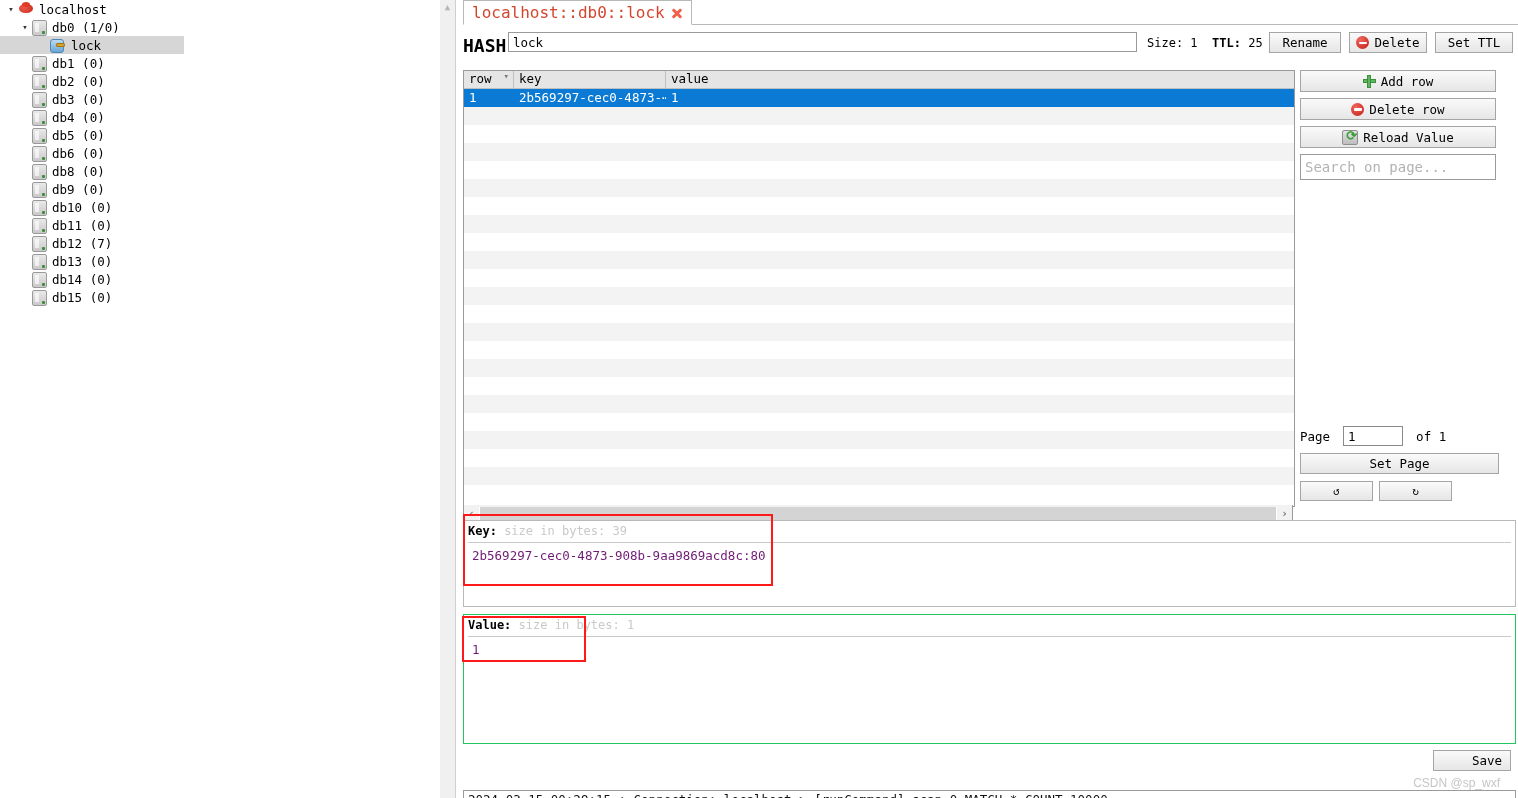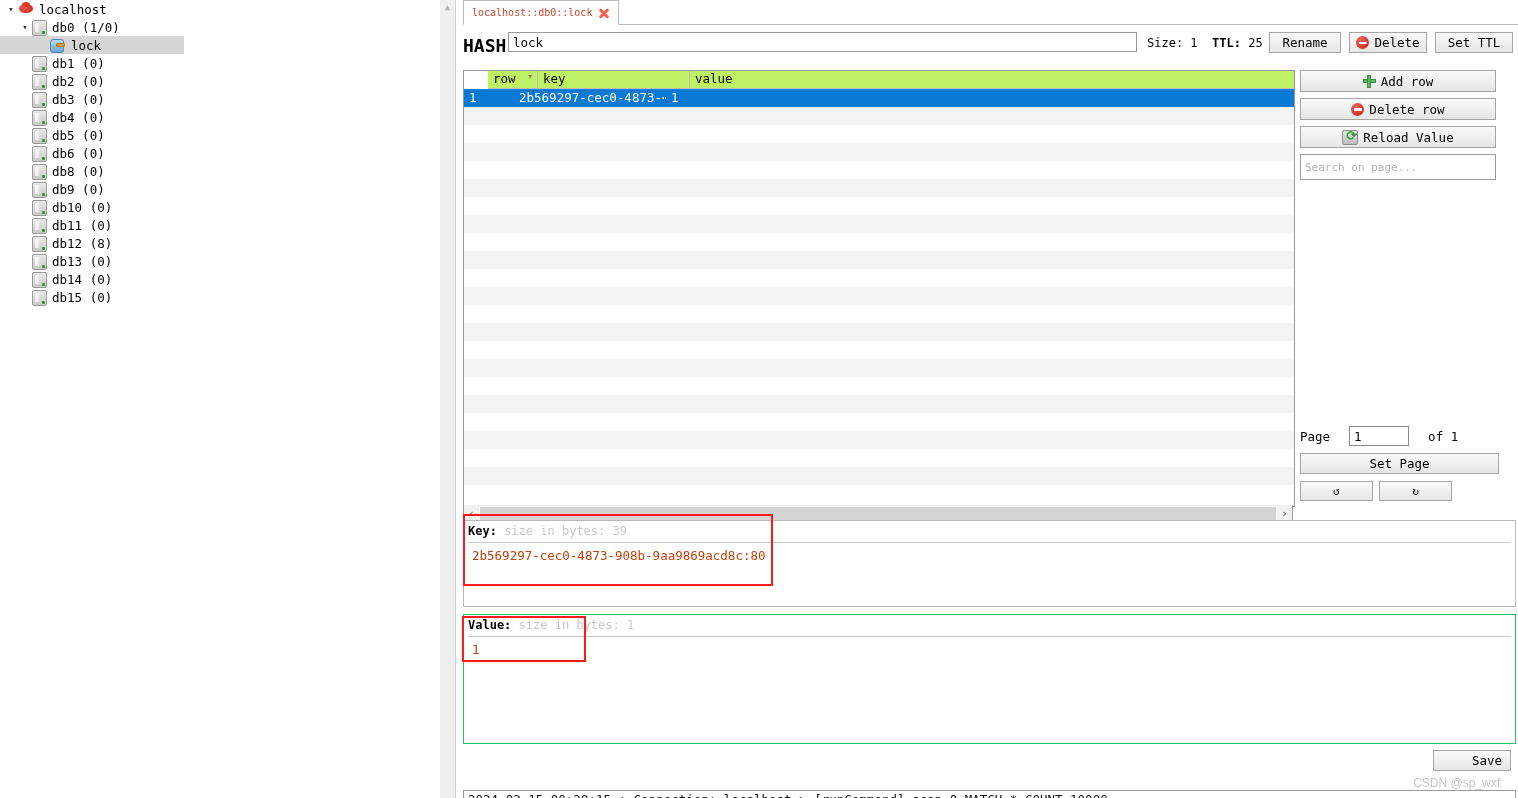--- a/index.html
+++ b/index.html
@@ -40,21 +40,21 @@
   
   .main{position:absolute;left:440px;top:0;width:1078px;height:798px;background:#fff;}
   .vscroll{position:absolute;left:0;top:0;width:15px;height:798px;background:#f0f0f0;border-right:1px solid #cfcfcf;}
   .vscroll .up{position:absolute;top:2px;left:2px;width:11px;height:11px;color:#b5b5b5;font-size:9px;text-align:center;line-height:11px;}
   .panel{position:absolute;left:15px;top:0;width:1063px;height:798px;}
 
   
   .tabbar{position:absolute;left:8px;top:0;right:0;height:24px;border-bottom:1px solid #b8b8b8;}
   .tab{position:absolute;left:0;top:0;height:23px;padding:0 8px;display:flex;align-items:center;gap:6px;
     background:#fff;border:1px solid #b8b8b8;border-bottom:1px solid #fff;}
-  .tab-title{color:#d5442f;font-size:10px;}
+  .tab-title{color:#d5442f;font-size:16px;}
   .tab-close{width:12px;height:12px;position:relative;}
   .tab-close::before,.tab-close::after{content:"";position:absolute;left:0;top:5px;width:12px;height:3px;
     background:#f0614a;border-radius:1px;}
   .tab-close::before{transform:rotate(45deg);} .tab-close::after{transform:rotate(-45deg);}
 
   
   .hashrow{position:absolute;left:8px;top:32px;right:2px;height:22px;}
   .hash-label{position:absolute;left:0;top:3px;font-weight:bold;font-size:18px;}
   .hash-input{position:absolute;left:45px;top:0;width:629px;height:20px;border:1px solid #9a9a9a;background:#fff;
     font-family:inherit;font-size:12.5px;padding:0 4px;box-sizing:border-box;line-height:19px;}
@@ -71,21 +71,21 @@
   .i-minus::after{content:"";position:absolute;left:2.5px;top:5.5px;width:8px;height:2.5px;background:#fff;border-radius:1px;}
   .i-plus{width:13px;height:13px;position:relative;flex:none;}
   .i-plus::before{content:"";position:absolute;left:0;top:4.5px;width:13px;height:4px;background:#5cb85c;border:1px solid #3c8f3c;box-sizing:border-box;}
   .i-plus::after{content:"";position:absolute;left:4.5px;top:0;width:4px;height:13px;background:#5cb85c;border:1px solid #3c8f3c;box-sizing:border-box;}
   .i-reload{width:14px;height:13px;position:relative;flex:none;background:linear-gradient(180deg,#e3e3e3,#bdbdbd);
     border:1px solid #8f8f8f;border-radius:2px;}
   .i-reload::after{content:"⟳";position:absolute;left:3px;top:-3px;color:#3d9e3d;font-size:13px;font-weight:bold;}
 
   
   .tablewrap{position:absolute;left:8px;top:70px;width:830px;height:435px;border:1px solid #9a9a9a;background:#fff;overflow:hidden;}
-  .thead{display:flex;height:17px;background:#bef264;border-bottom:1px solid #bfbfbf;margin-left:24px;}
+  .thead{display:flex;height:17px;background:#e5e5e5;border-bottom:1px solid #bfbfbf;}
   .th{border-right:1px solid #bfbfbf;padding-left:5px;font-size:12.5px;line-height:16px;box-sizing:border-box;position:relative;}
   .th.c0{width:50px;}
   .th.c1{width:152px;}
   .th.c2{flex:1;border-right:none;}
   .th-caret{position:absolute;right:4px;top:-3px;font-size:9px;color:#777;}
   .trow{display:flex;height:18px;line-height:18px;font-size:12.5px;}
   .trow.alt{background:#f3f3f3;}
   .trow.selected{background:#0a7ad4;color:#fff;}
   .td{padding-left:5px;box-sizing:border-box;white-space:nowrap;overflow:hidden;}
   .td.c0{width:50px;}
@@ -93,35 +93,35 @@
   .td.c2{flex:1;}
   .hscroll{position:absolute;left:8px;top:505px;width:830px;height:17px;border:1px solid #9a9a9a;border-top:none;
     background:#f2f2f2;box-sizing:border-box;display:flex;align-items:center;}
   .hs-arrow{width:15px;height:15px;display:flex;align-items:center;justify-content:center;color:#555;font-size:11px;}
   .hs-track{flex:1;height:13px;background:#d4d4d4;border-left:1px solid #fff;border-right:1px solid #fff;}
 
   
   .side{position:absolute;left:845px;top:70px;width:200px;}
   .side .btn{width:196px;height:22px;margin-bottom:6px;}
   .search-input{width:196px;height:21px;border:1px solid #9a9a9a;background:#fff;box-sizing:border-box;
-    font-family:inherit;font-size:11px;padding:12px 4px;color:#000;}
+    font-family:inherit;font-size:14px;padding:12px 4px;color:#000;}
   .search-input::placeholder{color:#b3b3b3;}
 
   .pager{position:absolute;left:845px;top:425px;width:205px;}
-  .pager-row{display:flex;align-items:center;gap:19px;height:22px;font-size:12.5px;}
+  .pager-row{display:flex;align-items:center;gap:13px;height:22px;font-size:12.5px;}
   .page-input{width:60px;height:20px;border:1px solid #8a8a8a;background:#fff;box-sizing:border-box;
     font-family:inherit;font-size:12.5px;padding:0 4px;}
   .btn-setpage{width:199px;height:21px;margin-top:6px;}
   .navrow{display:flex;gap:6px;margin-top:7px;}
   .btn-nav{width:73px;height:20px;font-size:11px;}
   .kv-size{color:#c9c9c9;}
   .keybox{position:absolute;left:8px;top:520px;right:2px;height:85px;border:1px solid #b9b9b9;background:#fff;}
   .kv-head{position:absolute;left:4px;top:3px;}
   .kv-text{position:absolute;left:4px;top:21px;right:4px;bottom:3px;border-top:1px solid #c9c9c9;
-    padding:5px 4px 0 4px;font-size:12.5px;color:#c2410c;box-sizing:border-box;}
+    padding:5px 4px 0 4px;font-size:12.5px;color:#701a75;box-sizing:border-box;}
   .viewas{position:absolute;display:flex;align-items:center;gap:6px;font-size:12.5px;}
   .select{border:1px solid #8a8a8a;background:linear-gradient(180deg,#fbfbfb,#e8e8e8);height:20px;
     display:flex;align-items:center;justify-content:space-between;padding:0 5px;box-sizing:border-box;
     font-size:12.5px;min-width:122px;}
   .caret{font-size:9px;color:#222;margin-left:10px;}
   .valuebox{position:absolute;left:8px;top:614px;right:2px;height:128px;border:1px solid #22c55e;background:#fff;}
   .btn-save{position:absolute;right:7px;top:750px;width:78px;height:21px;padding-left:30px;}
   .watermark{position:absolute;right:18px;top:776px;color:#c6c6c6;font-size:12px;
     font-family:"Liberation Sans",sans-serif;}
 
@@ -202,21 +202,21 @@
         <span class="node-label">db10 (0)</span>
       </div>
     <div class="node indent1">
         <span class="twisty empty">▾</span>
         <span class="ico ico-db"></span>
         <span class="node-label">db11 (0)</span>
       </div>
     <div class="node indent1">
         <span class="twisty empty">▾</span>
         <span class="ico ico-db"></span>
-        <span class="node-label">db12 (8)</span>
+        <span class="node-label">db12 (7)</span>
       </div>
     <div class="node indent1">
         <span class="twisty empty">▾</span>
         <span class="ico ico-db"></span>
         <span class="node-label">db13 (0)</span>
       </div>
     <div class="node indent1">
         <span class="twisty empty">▾</span>
         <span class="ico ico-db"></span>
         <span class="node-label">db14 (0)</span>

